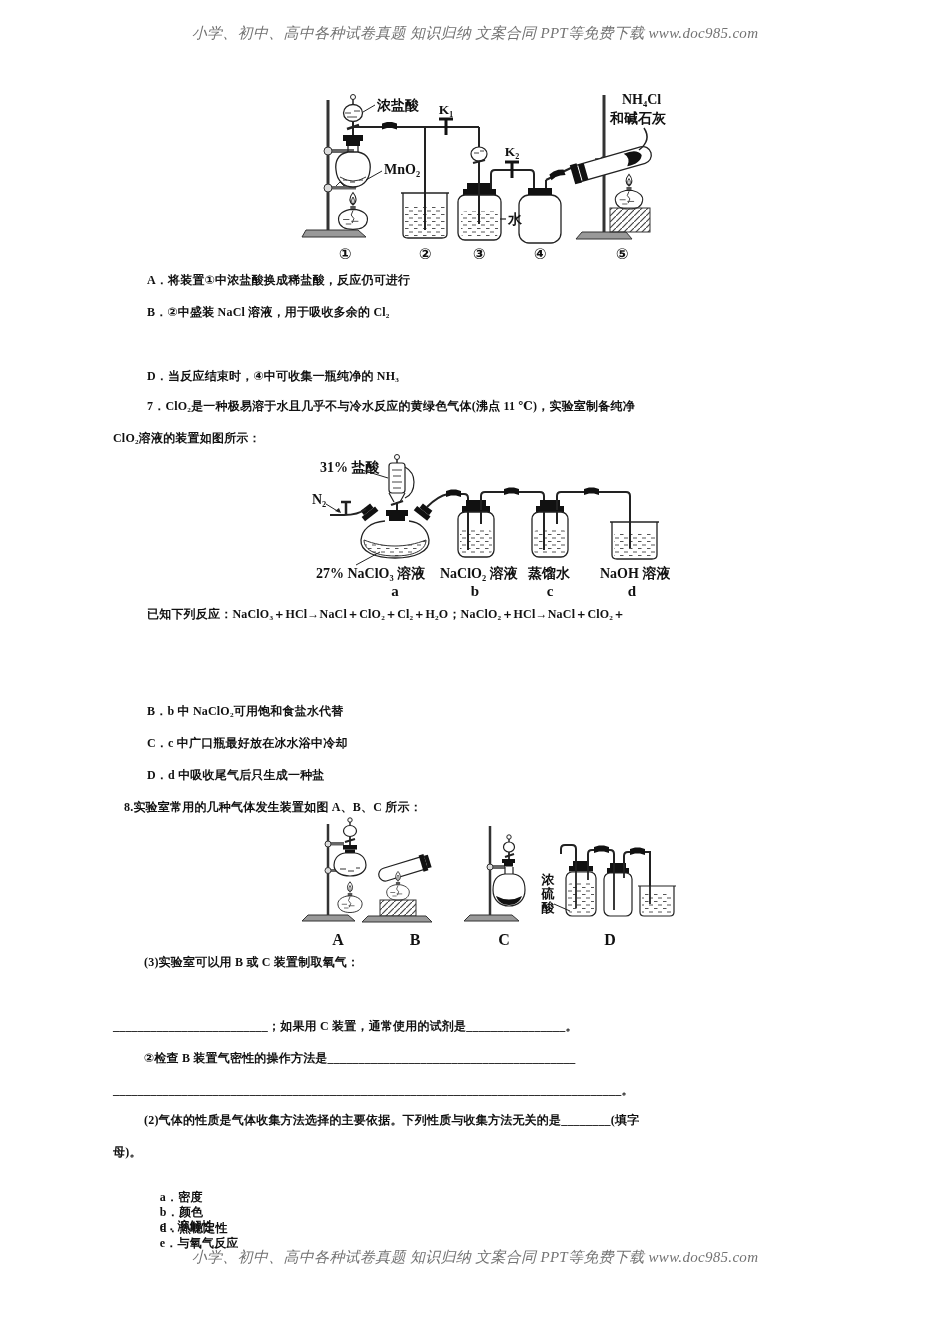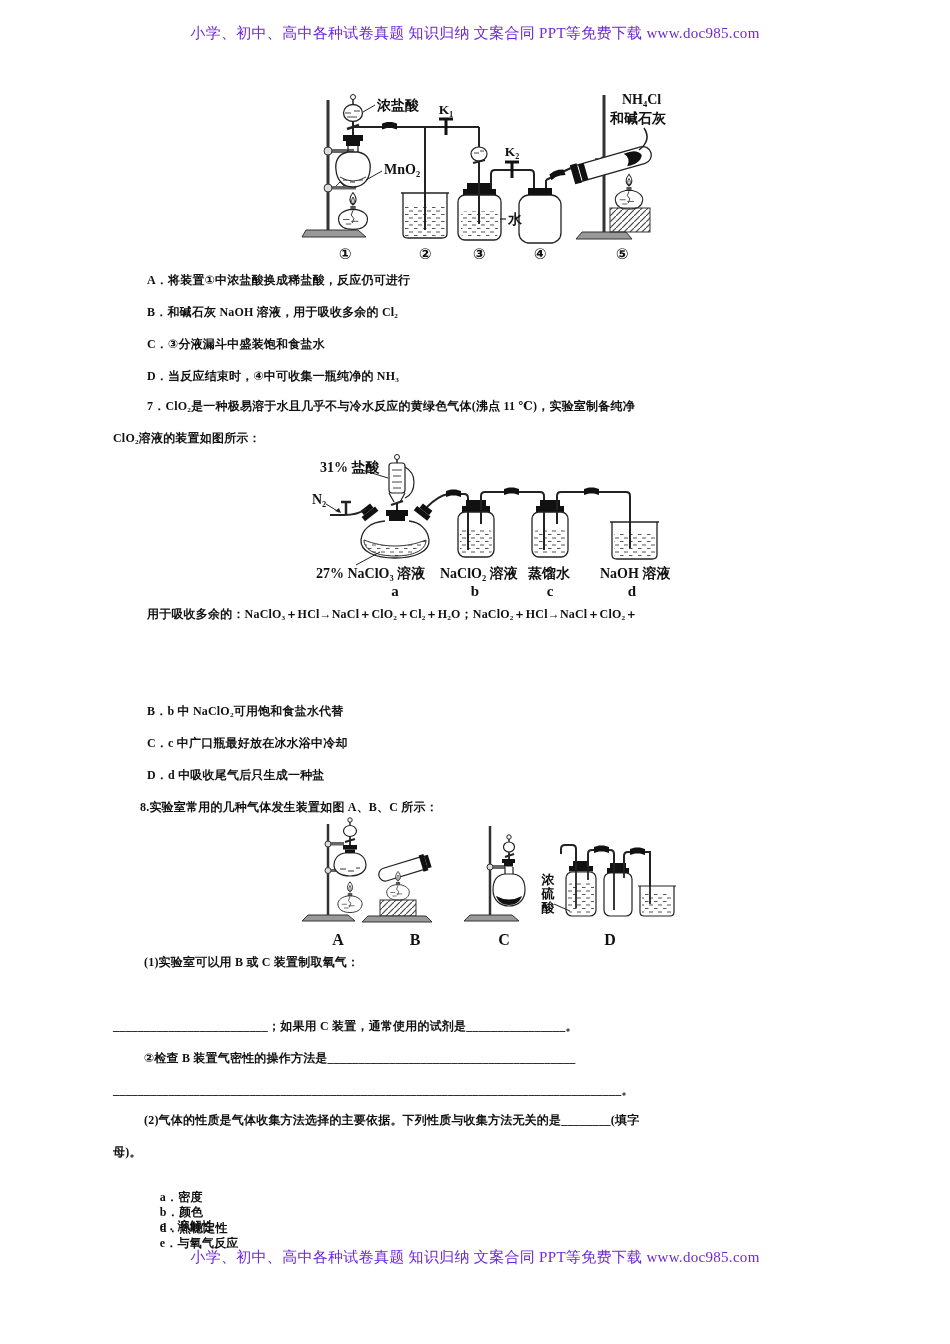--- a/index.html
+++ b/index.html
@@ -7,21 +7,21 @@
     position:relative; width:950px; height:1344px; margin:0 auto;
     background:#ffffff; overflow:hidden;
     font-family:"Liberation Serif","DejaVu Serif","DejaVu Sans",serif;
     color:#111;
   }
   .t { position:absolute; font-size:12px; font-weight:700; letter-spacing:.2px; white-space:pre; line-height:1.2; }
   .indent { left:147px; }
   .flush  { left:113px;text-align:right; }
   .hdr {
     position:absolute; left:0; width:100%; text-align:center;
-    font-size:15px; font-weight:400; color:#6d28d9; letter-spacing:.3px;
+    font-size:15px; font-weight:400; color:#737373; letter-spacing:.3px;font-style:italic;
   }
   .dsvg { position:absolute; }
   svg text { font-family:"Liberation Serif","DejaVu Serif","DejaVu Sans",serif; fill:#111; font-weight:700; }
   .col { display:inline-block; width:133px; }
   .col:last-child { width:auto; }
 </style>
 </head>
 <body>
 
 <div class="page">
@@ -143,22 +143,21 @@
     <text x="318" y="33" font-size="14">和碱石灰</text>
     <path d="M352,38 Q360,50 347,60" stroke="#222" stroke-width="1.5" fill="none"></path>
     <text x="53" y="169" font-size="15" text-anchor="middle">①</text>
     <text x="133" y="169" font-size="15" text-anchor="middle">②</text>
     <text x="187" y="169" font-size="15" text-anchor="middle">③</text>
     <text x="248" y="169" font-size="15" text-anchor="middle">④</text>
     <text x="330" y="169" font-size="15" text-anchor="middle">⑤</text>
   </svg>
 
   <div class="t indent" style="top:273px">A．将装置①中浓盐酸换成稀盐酸，反应仍可进行</div>
-  <div class="t indent" style="top:305px">B．和碱石灰 NaOH 溶液，用于吸收多余的 Cl₂</div>
-  <div class="t indent" style="top:337px">C．③分液漏斗中盛装饱和食盐水</div>
+  <div class="t indent" style="top:305px">B．②中盛装 NaCl 溶液，用于吸收多余的 Cl₂</div>
   <div class="t indent" style="top:369px">D．当反应结束时，④中可收集一瓶纯净的 NH₃</div>
 
   <div class="t indent" style="top:399px">7．ClO₂是一种极易溶于水且几乎不与冷水反应的黄绿色气体(沸点 11 ℃)，实验室制备纯净</div>
   <div class="t flush" style="top:431px">ClO₂溶液的装置如图所示：</div>
 
   <svg class="dsvg" style="left:300px; top:452px" width="370" height="150" viewBox="0 0 370 150">
 
     <g>
       <circle cx="97" cy="5" r="2.5" fill="#fff" stroke="#222"></circle>
       <line x1="97" y1="7.5" x2="97" y2="11" stroke="#222" stroke-width="1.5"></line>
@@ -242,27 +241,27 @@
     <text x="16" y="126" font-size="14">27% NaClO₃ 溶液</text>
     <text x="140" y="126" font-size="14">NaClO₂ 溶液</text>
     <text x="228" y="126" font-size="14">蒸馏水</text>
     <text x="300" y="126" font-size="14">NaOH 溶液</text>
     <text x="95" y="144" font-size="15" text-anchor="middle">a</text>
     <text x="175" y="144" font-size="15" text-anchor="middle">b</text>
     <text x="250" y="144" font-size="15" text-anchor="middle">c</text>
     <text x="332" y="144" font-size="15" text-anchor="middle">d</text>
   </svg>
 
-  <div class="t indent" style="top:607px">用于吸收多余的：NaClO₃＋HCl→NaCl＋ClO₂＋Cl₂＋H₂O；NaClO₂＋HCl→NaCl＋ClO₂＋</div>
+  <div class="t indent" style="top:607px">已知下列反应：NaClO₃＋HCl→NaCl＋ClO₂＋Cl₂＋H₂O；NaClO₂＋HCl→NaCl＋ClO₂＋</div>
 
   <div class="t indent" style="top:704px">B．b 中 NaClO₂可用饱和食盐水代替</div>
   <div class="t indent" style="top:736px">C．c 中广口瓶最好放在冰水浴中冷却</div>
   <div class="t indent" style="top:768px">D．d 中吸收尾气后只生成一种盐</div>
 
-  <div class="t" style="top:800px; left:140px">8.实验室常用的几种气体发生装置如图 A、B、C 所示：</div>
+  <div class="t" style="top:800px; left:124px">8.实验室常用的几种气体发生装置如图 A、B、C 所示：</div>
 
   <svg class="dsvg" style="left:280px; top:812px" width="400" height="140" viewBox="0 0 400 140">
 
     <g>
       <line x1="48" y1="12" x2="48" y2="103" stroke="#333" stroke-width="2.5"></line>
       <path d="M28,103 h40 l7,6 H22 Z" fill="#999" stroke="#333"></path>
       <rect x="48" y="30" width="16" height="3.5" fill="#666"></rect>
         <circle cx="48" cy="32" r="3" fill="#ddd" stroke="#333"></circle>
       <rect x="48" y="57" width="18" height="3" fill="#666"></rect>
         <circle cx="48" cy="58.5" r="3" fill="#ddd" stroke="#333"></circle>
@@ -333,21 +332,21 @@
     <text x="268" y="72" font-size="13" text-anchor="middle">浓</text>
     <text x="268" y="86" font-size="13" text-anchor="middle">硫</text>
     <text x="268" y="100" font-size="13" text-anchor="middle">酸</text>
     <line x1="274" y1="92" x2="290" y2="99" stroke="#222" stroke-width="1"></line>
     <text x="58" y="133" font-size="16" text-anchor="middle">A</text>
     <text x="135" y="133" font-size="16" text-anchor="middle">B</text>
     <text x="224" y="133" font-size="16" text-anchor="middle">C</text>
     <text x="330" y="133" font-size="16" text-anchor="middle">D</text>
   </svg>
 
-  <div class="t" style="top:955px; left:144px">(1)实验室可以用 B 或 C 装置制取氧气：</div>
+  <div class="t" style="top:955px; left:144px">(3)实验室可以用 B 或 C 装置制取氧气：</div>
   <div class="t flush" style="top:1019px">_________________________；如果用 C 装置，通常使用的试剂是________________。</div>
   <div class="t" style="top:1051px; left:144px">②检查 B 装置气密性的操作方法是________________________________________</div>
   <div class="t flush" style="top:1083px">__________________________________________________________________________________。</div>
 
   <div class="t" style="top:1113px; left:144px">(2)气体的性质是气体收集方法选择的主要依据。下列性质与收集方法无关的是________(填字</div>
   <div class="t flush" style="top:1145px">母)。</div>
 
   <div class="t indent" style="top:1176px">
     <span class="col">a．密度</span>
     <span class="col">b．颜色</span>

